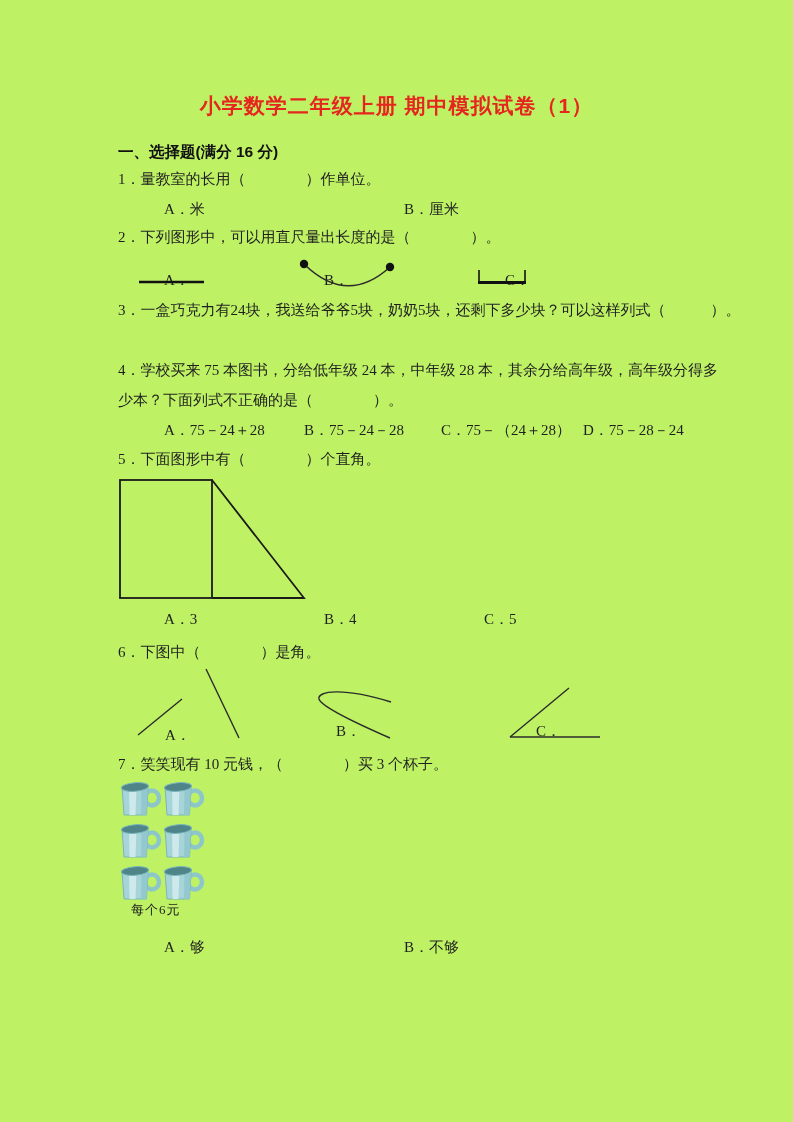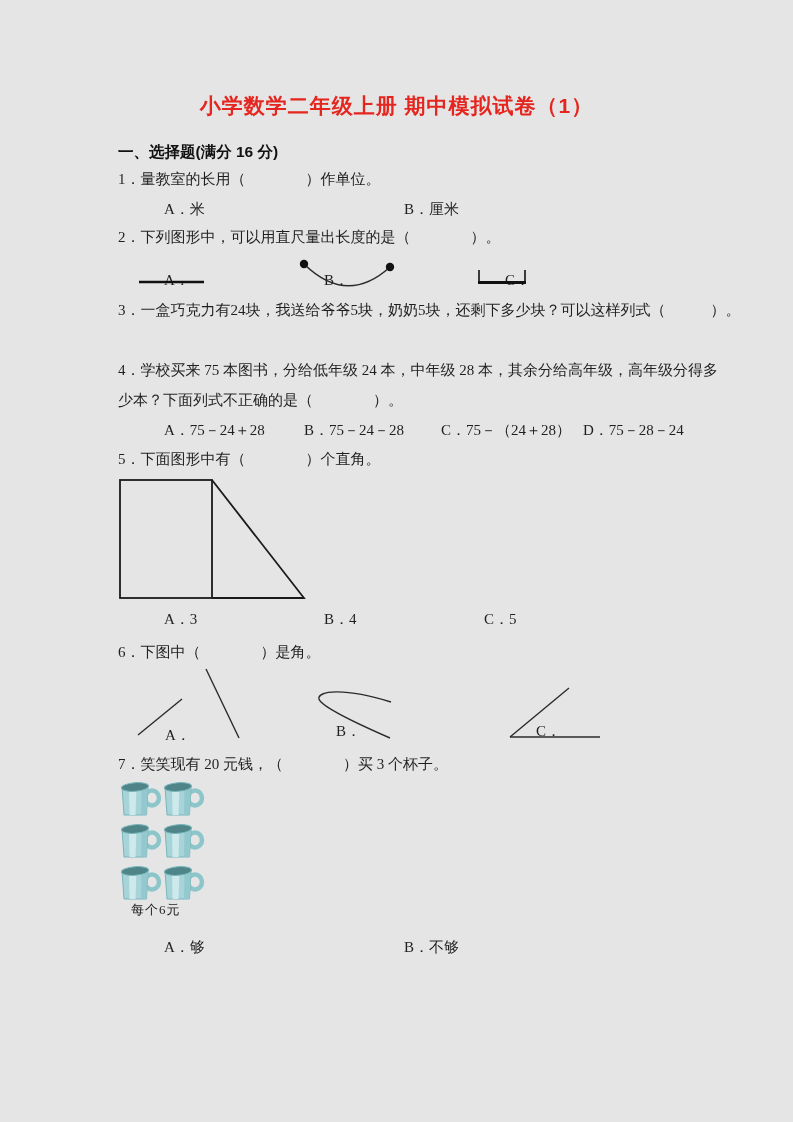--- a/index.html
+++ b/index.html
@@ -1,16 +1,16 @@
 <!DOCTYPE html>
 <html><head>
 <meta charset="utf-8">
 <style>
   html,body{margin:0;padding:0;background:#ffffff;}
-  .page{position:relative;width:793px;height:1122px;background:#e5e5e5;overflow:hidden;
+  .page{position:relative;width:793px;height:1122px;background:#bef264;overflow:hidden;
         font-family:"Liberation Serif","DejaVu Serif",serif;color:#1f1f1f;}
   .abs{position:absolute;}
   .title{left:0;top:92px;width:793px;text-align:center;
          font-family:"Liberation Sans","DejaVu Sans",sans-serif;
          font-weight:bold;font-size:21px;color:#e5261f;letter-spacing:1px;}
   .section{left:118px;top:142px;font-family:"Liberation Sans","DejaVu Sans",sans-serif;
            font-weight:bold;font-size:15.5px;color:#111;text-align:right;}
   .stem{font-size:15px;white-space:nowrap;text-align:center;}
   .optrow{left:10px;top:0;width:793px;height:22px;margin-left:36px;}
   .opt{position:absolute;font-size:15px;white-space:nowrap;}
@@ -85,21 +85,21 @@
     <line x1="8" y1="73" x2="52" y2="37" stroke="#2b2b2b" stroke-width="1.4"></line>
   </svg>
   <svg class="abs" style="left:303px;top:684px" width="95" height="58">
     <path d="M88,18 C40,3 14,7 16,15 C18,22 48,37 87,54" fill="none" stroke="#2b2b2b" stroke-width="1.4"></path>
   </svg>
   <svg class="abs" style="left:505px;top:682px" width="100" height="60">
     <line x1="5" y1="55" x2="95" y2="55" stroke="#2b2b2b" stroke-width="1.5"></line>
     <line x1="5" y1="55" x2="64" y2="6" stroke="#2b2b2b" stroke-width="1.4"></line>
   </svg>
 
-  <div class="abs stem" style="left:118px;top:755px">7．笑笑现有 20 元钱，（　　　　）买 3 个杯子。</div>
+  <div class="abs stem" style="left:118px;top:755px">7．笑笑现有 10 元钱，（　　　　）买 3 个杯子。</div>
 
   <div class="abs" style="left:120px;top:781px;width:90px;height:124px">
     <svg class="abs" style="left:0;top:0" width="42" height="36" viewBox="0 0 42 36">
         <ellipse cx="32" cy="17" rx="7" ry="7.5" fill="none" stroke="#8cc5ca" stroke-width="4.5"></ellipse>
         <path d="M2,5.5 L28,5.5 L26.5,34 L4,34 Z" fill="#a6d4d8" stroke="#79b6bb" stroke-width="1"></path>
         <path d="M9,5.5 L16.5,5.5 L15.5,34 L9.5,34 Z" fill="#cde9ec"></path>
         <path d="M21.5,5.5 L28,5.5 L26.5,34 L21,34 Z" fill="#93c9ce"></path>
         <ellipse cx="15" cy="6" rx="13.6" ry="4.3" fill="#4f8588" stroke="#79b6bb" stroke-width="1" transform="rotate(-4 15 6)"></ellipse>
       </svg>
     <svg class="abs" style="left:43px;top:0" width="42" height="36" viewBox="0 0 42 36">

